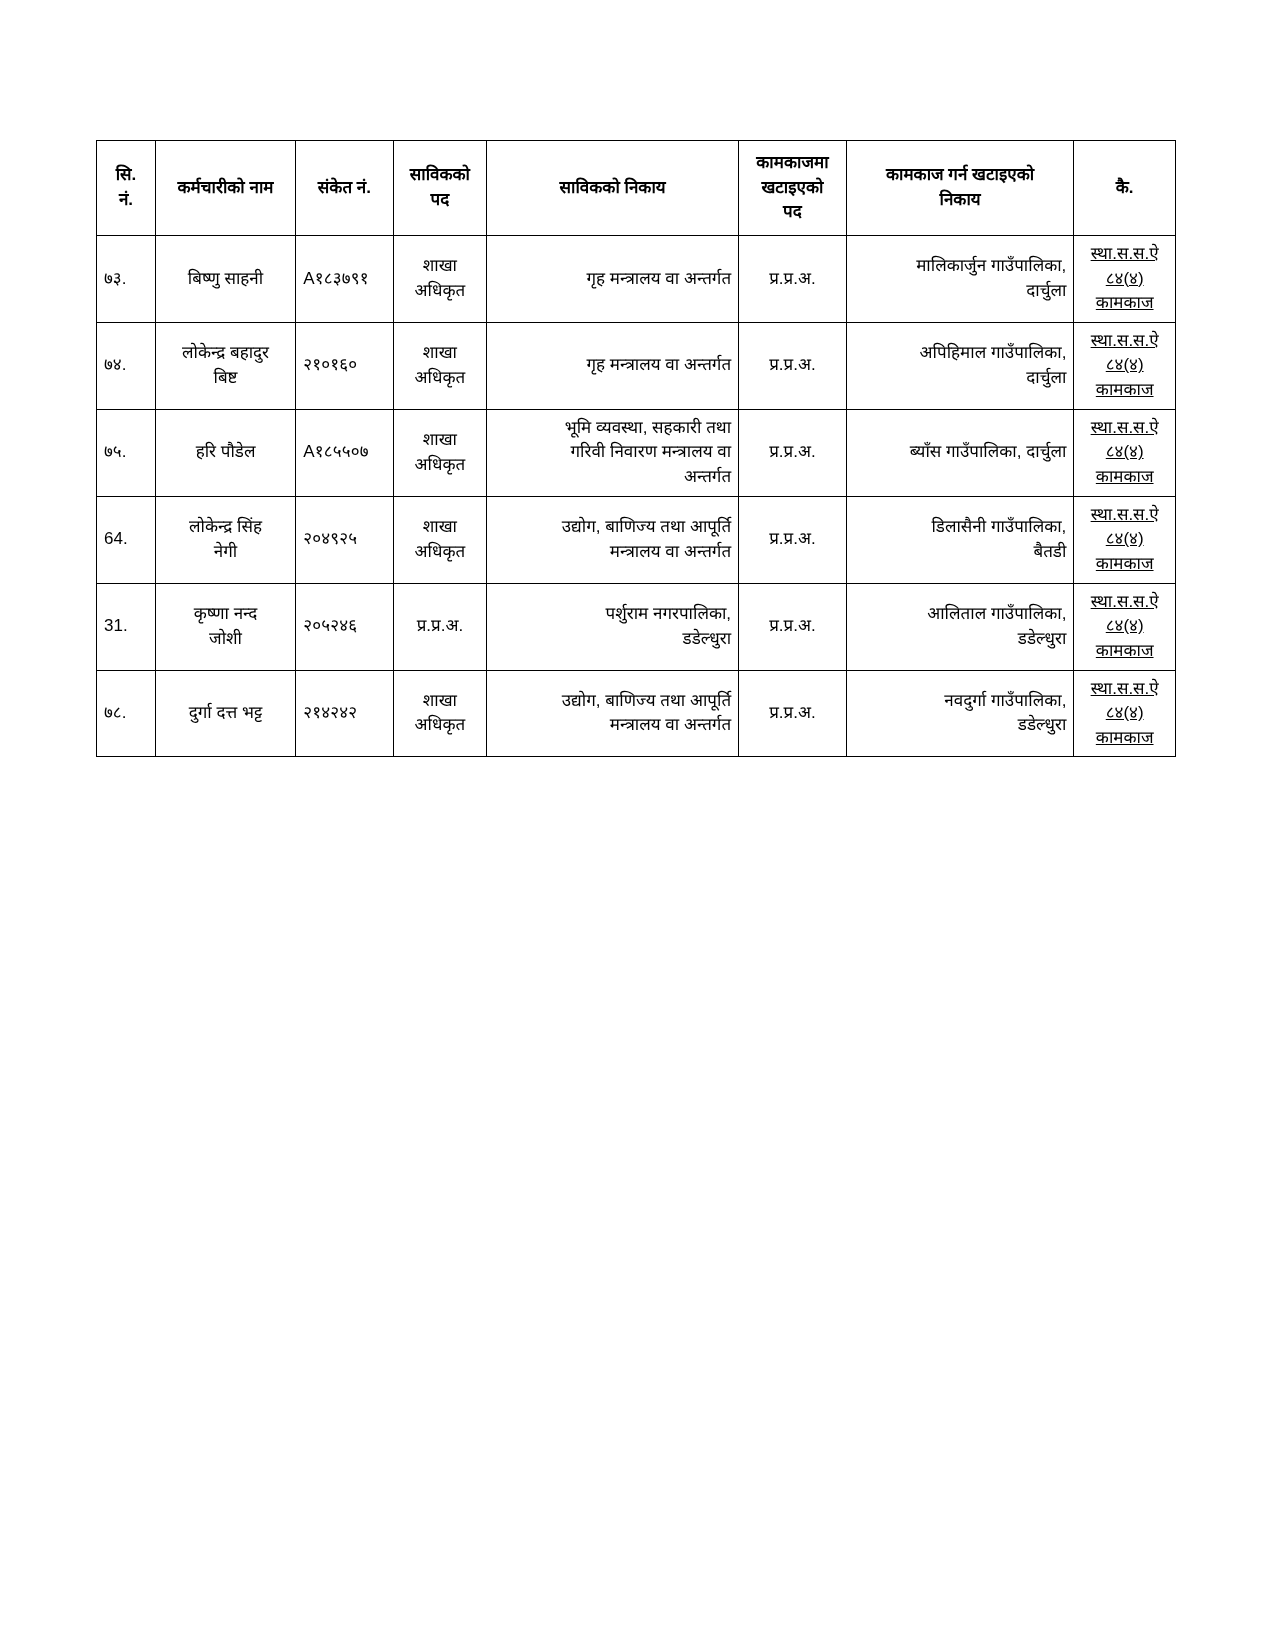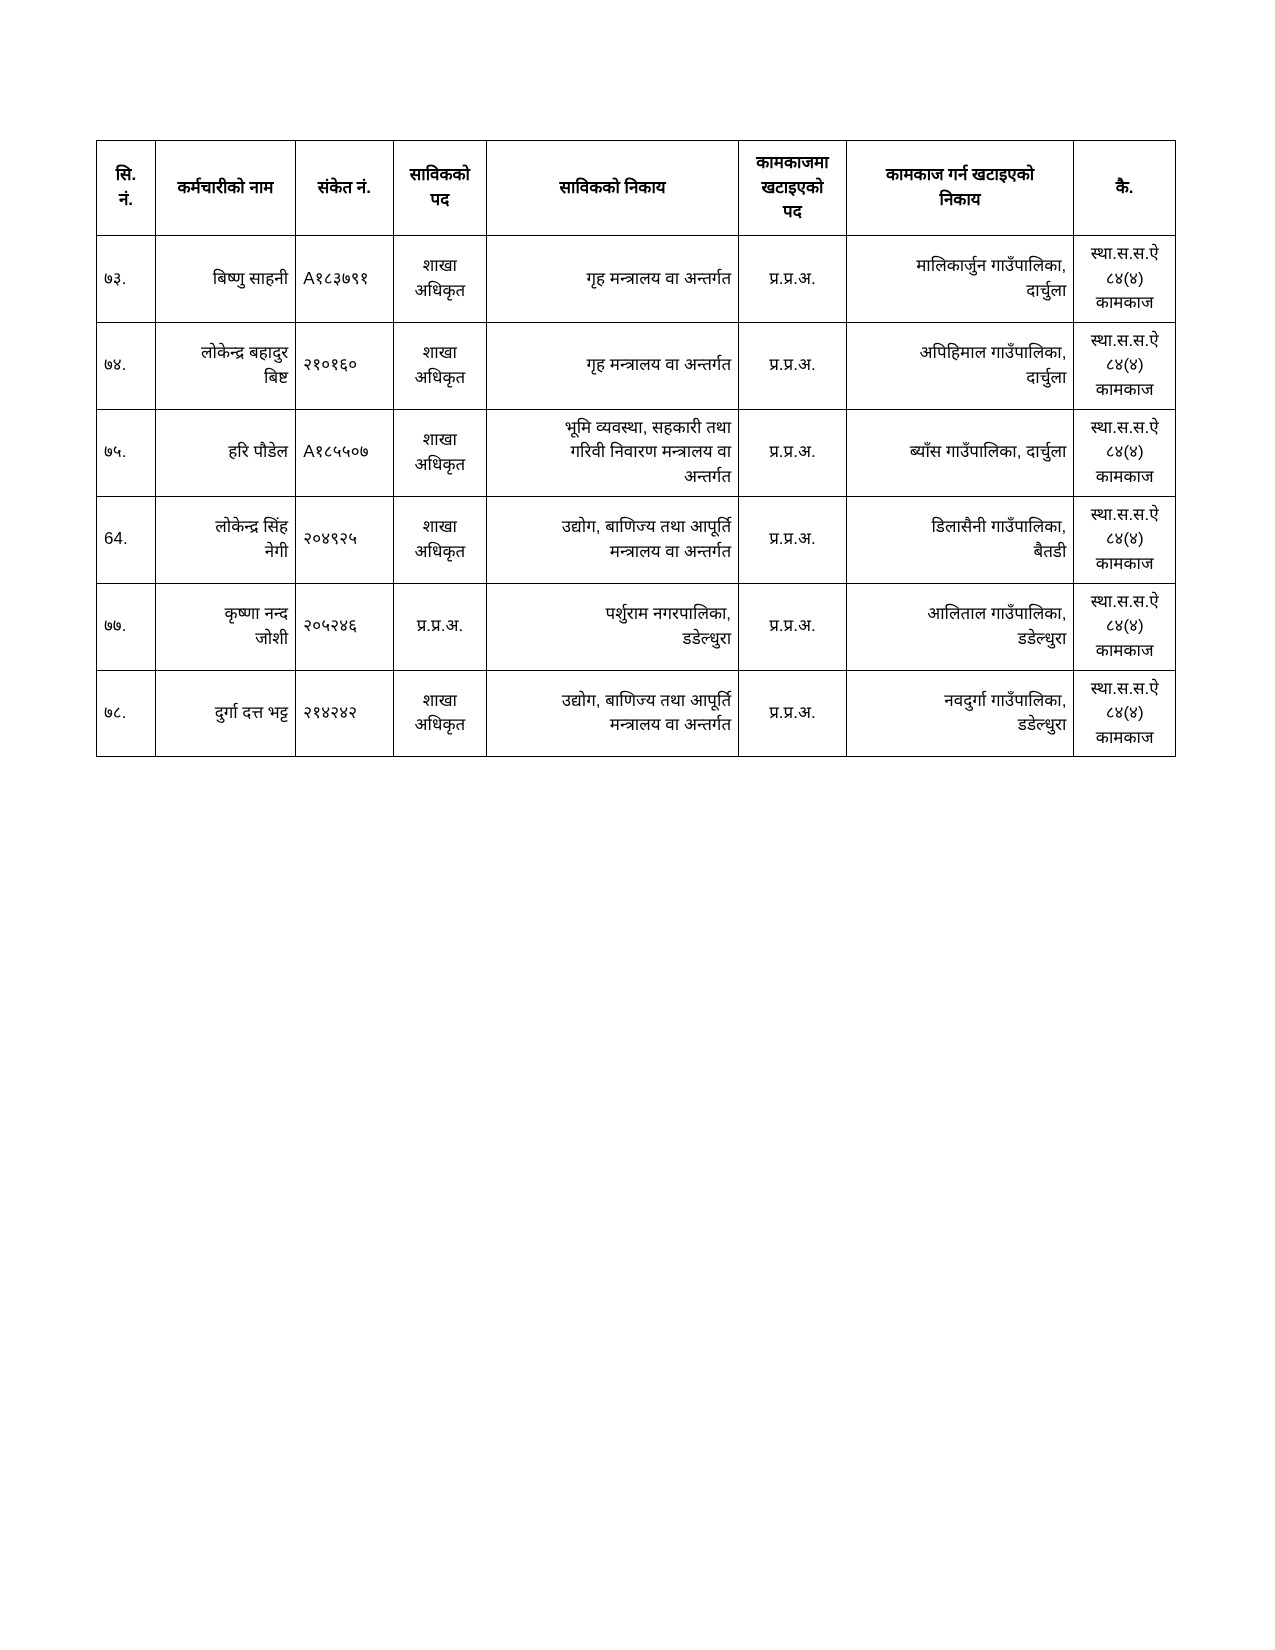--- a/index.html
+++ b/index.html
@@ -44,27 +44,27 @@
   col.c-sn    { width: 58px; }
   col.c-name  { width: 138px; }
   col.c-code  { width: 96px; }
   col.c-post  { width: 92px; }
   col.c-body  { width: 248px; }
   col.c-dpost { width: 106px; }
   col.c-dbody { width: 224px; }
   col.c-remark{ width: 100px; }
 
   td.sn      { text-align: left; }
-  td.name    { text-align: right; }
+  td.name    { text-align: center; }
   td.code    { text-align: left; letter-spacing: 0.2px; }
   td.post    { text-align: center; }
   td.body    { text-align: right; }
   td.dpost   { text-align: center; }
   td.dbody   { text-align: right; }
-  td.remark  { text-align: center; font-size: 15px; line-height: 1.5; }
+  td.remark  { text-align: center; font-size: 15px; line-height: 1.5; text-decoration: underline; }
 
   .cell-line { display: block; }
 </style>
 </head>
 <body>
 
 <div class="page">
   <table class="data-table">
     <colgroup>
       <col class="c-sn">
@@ -209,21 +209,21 @@
           <span class="cell-line">बैतडी</span>
         </td>
         <td class="remark">
           <span class="cell-line">स्था.स.स.ऐ</span>
           <span class="cell-line">८४(४)</span>
           <span class="cell-line">कामकाज</span>
         </td>
       </tr>
 
       <tr>
-        <td class="sn">७७.</td>
+        <td class="sn">31.</td>
         <td class="name">
           <span class="cell-line">कृष्णा नन्द</span>
           <span class="cell-line">जोशी</span>
         </td>
         <td class="code">२०५२४६</td>
         <td class="post">
           <span class="cell-line">प्र.प्र.अ.</span>
         </td>
         <td class="body">
           <span class="cell-line">पर्शुराम  नगरपालिका,</span>

